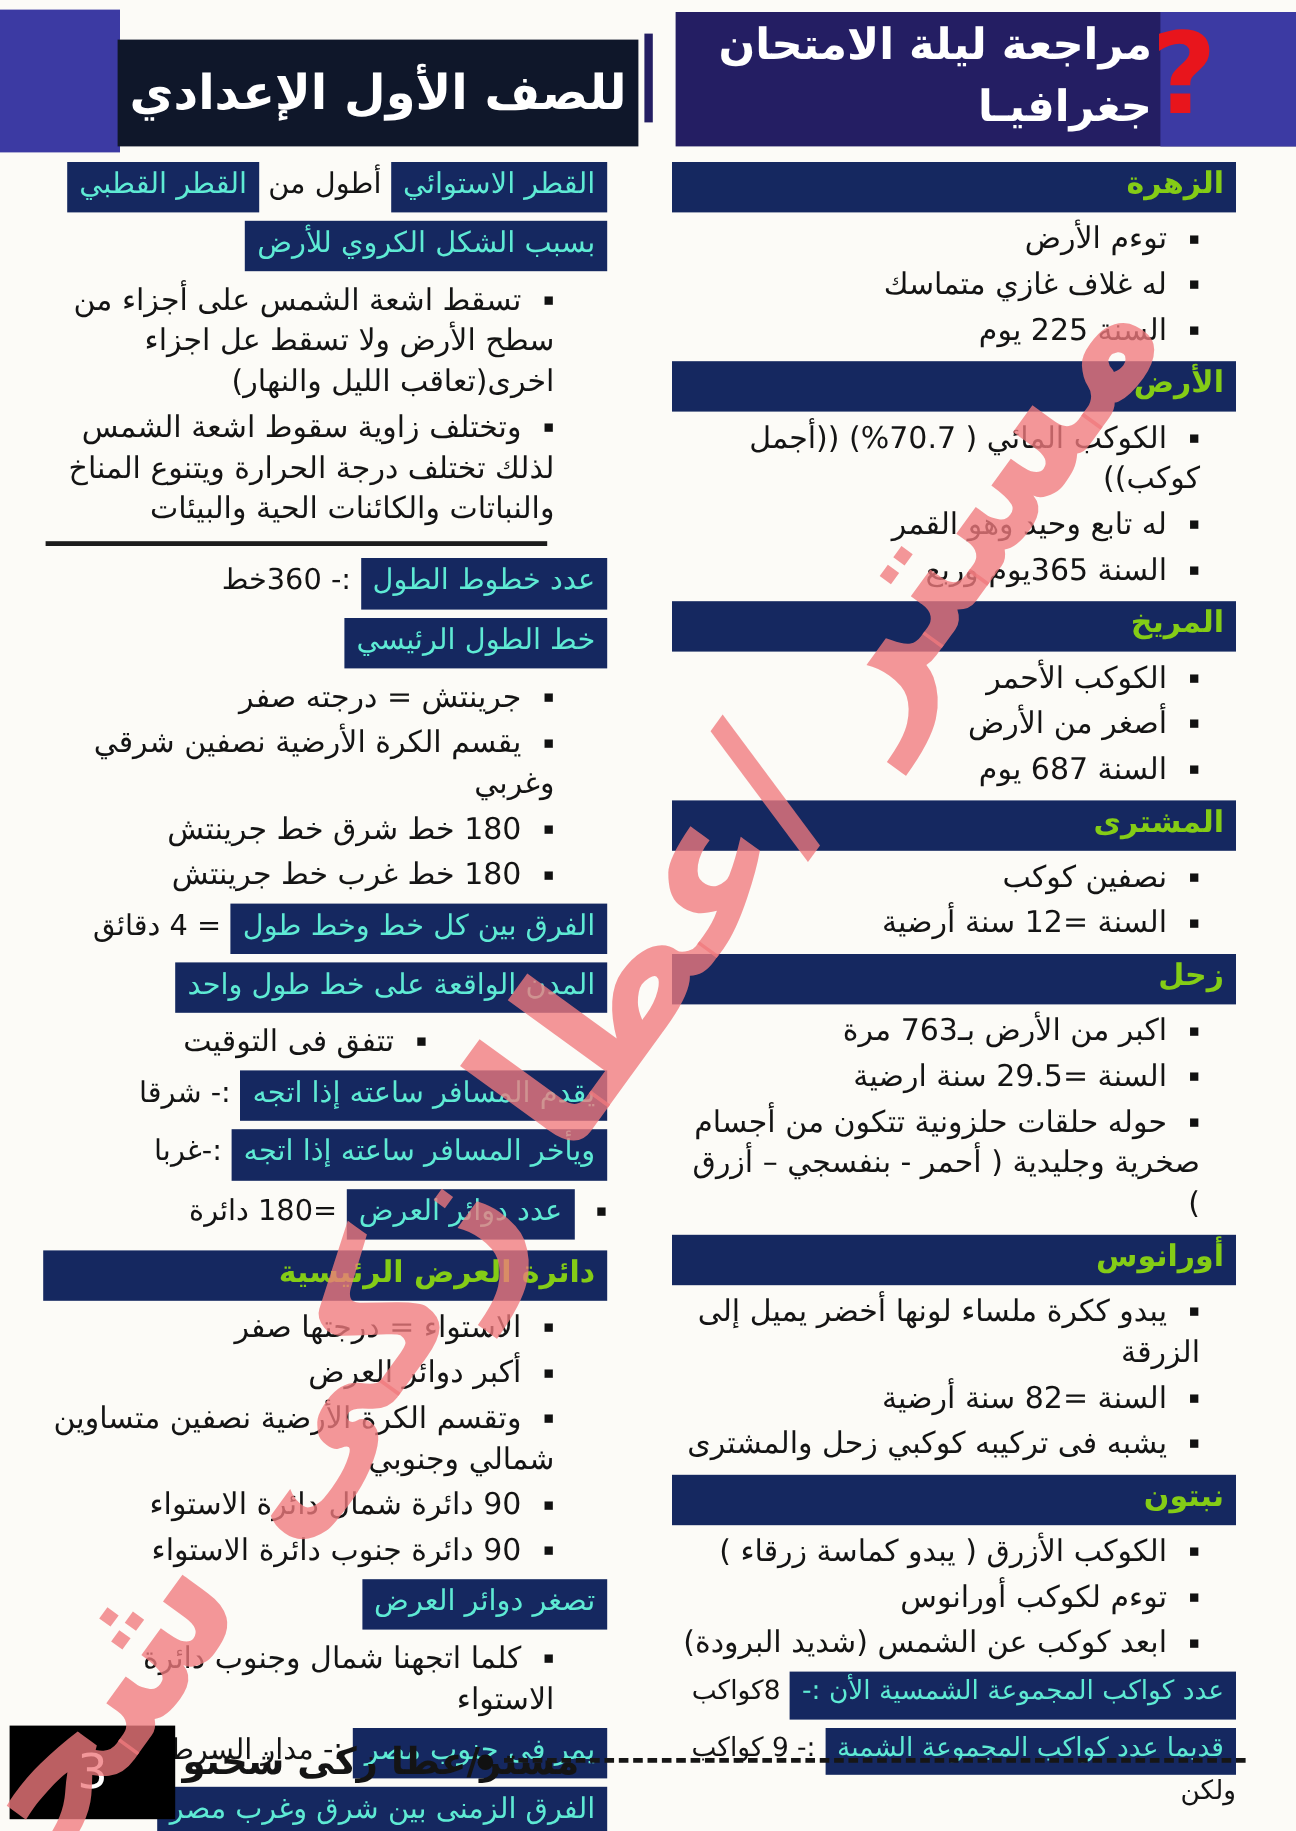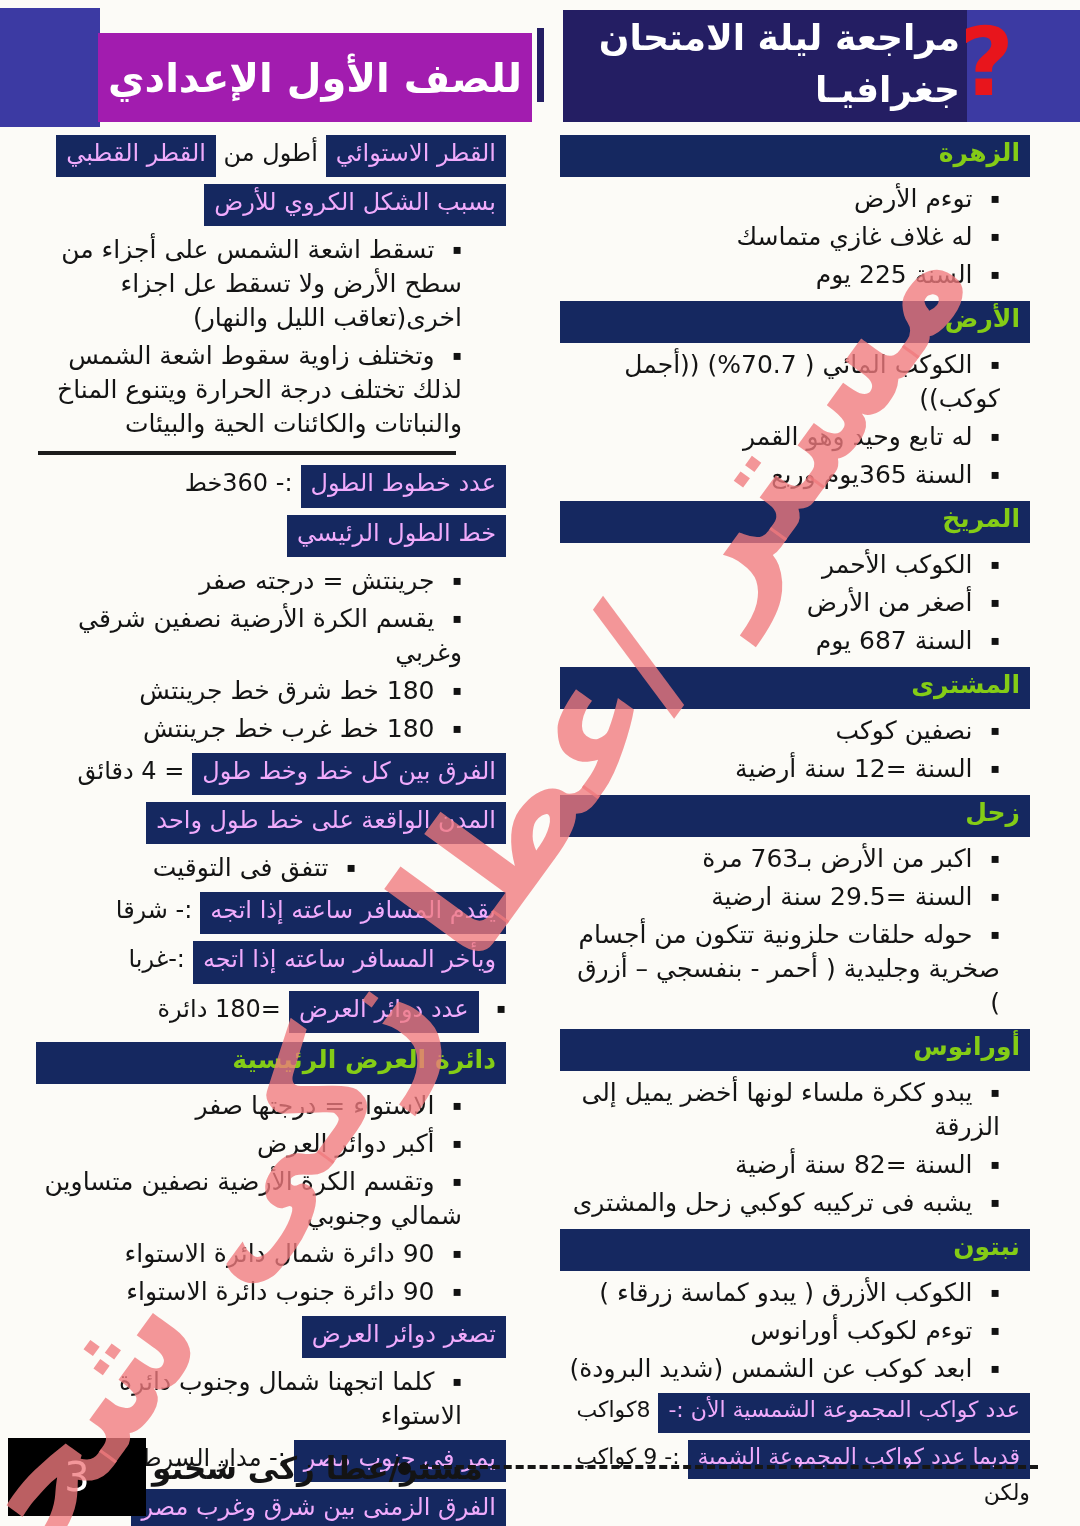--- a/index.html
+++ b/index.html
@@ -4,21 +4,21 @@
 <style>
   html,body{margin:0;padding:0;background:#e9e9e9;}
   .page{
     position:relative;width:1080px;height:1526px;margin:0 auto;
     background:#fcfbf7;overflow:hidden;direction:rtl;
     font-family:"DejaVu Sans",sans-serif;color:#141414;
   }
   
   .hdr-left-accent{position:absolute;left:0;top:8px;width:100px;height:119px;background:#3c3aa3;}
   .hdr-box-grade{
-    position:absolute;left:98px;top:33px;width:434px;height:89px;background:#a21caf;
+    position:absolute;left:98px;top:33px;width:434px;height:89px;background:#0f172a;
     color:#fff;display:flex;align-items:center;justify-content:center;
     font-size:40px;font-weight:bold;
   }
   .hdr-divider{position:absolute;left:537px;top:28px;width:7px;height:74px;background:#241e63;}
   .hdr-box-title{position:absolute;left:563px;right:0;top:10px;height:112px;background:#241e63;}
   .hdr-title-accent{position:absolute;right:0;top:0;width:113px;height:112px;background:#3c3aa3;}
   .hdr-title-text{
     position:absolute;right:120px;left:8px;top:2px;color:#fff;
     font-weight:bold;font-size:36px;line-height:1.45;
   }
@@ -27,21 +27,21 @@
     z-index:3;line-height:1;
   }
   
   .col-right{position:absolute;top:126px;right:50px;width:470px;}
   .col-left{position:absolute;top:128px;left:36px;width:470px;}
   .bar{background:#152860;color:#84cc16;font-weight:bold;font-size:25px;padding:3px 10px 10px;margin:9px 0 5px;}
   .brow{font-size:25px;line-height:1.36;margin:4px 0;padding-right:30px;}
   .col-left .brow{padding-right:44px;}
   .brow.indent{padding-right:150px;}
   .sq{font-size:14px;vertical-align:4px;margin-left:18px;color:#111;}
-  .hl{background:#152860;color:#f0abfc;padding:3px 10px 8px;display:inline-block;}
+  .hl{background:#152860;color:#5eead4;padding:3px 10px 8px;display:inline-block;}
   .mixrow{font-size:22px;margin:7px 0;line-height:1.3;}
   .col-left .mixrow{font-size:24px;}
   .plain{padding-right:8px;}
   .rule{height:4px;background:#1c1c1c;margin:10px 50px 10px 2px;}
   
   .wm{
     position:absolute;left:-140px;top:700px;width:1350px;text-align:center;
     transform:rotate(-54deg);font-size:158px;font-weight:bold;white-space:nowrap;
     color:rgba(240,122,126,0.78);z-index:40;pointer-events:none;
   }

